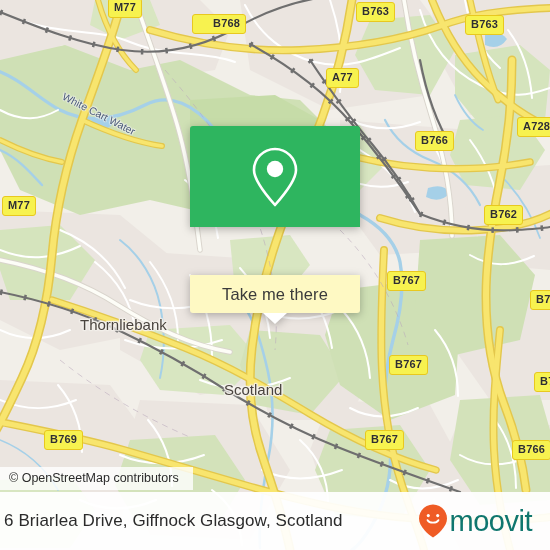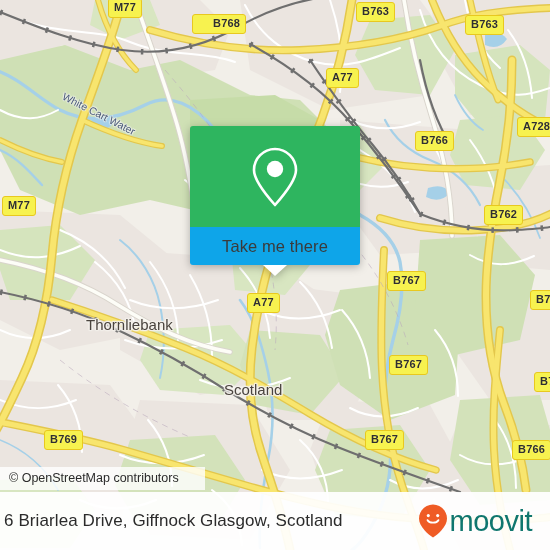--- a/index.html
+++ b/index.html
@@ -86,27 +86,28 @@
   }
   #callout-green {
     background: #2eb55f;
     border-radius: 3px 3px 0 0;
     height: 101px;
     display: flex;
     align-items: center;
     justify-content: center;
   }
   #callout-white {
-    background: #0ea5e9;
+    background: #fef9c3;
     border-radius: 0 0 3px 3px;
     height: 38px;
     display: flex;
     align-items: center;
     justify-content: center;
     position: relative;
+    margin-top: 48px;
   }
   #callout-label {
     color: #3b3b3b;
     font-size: 16.5px;
     font-family: "Liberation Sans", sans-serif;
     letter-spacing: 0.1px;
   }
   #callout-tail {
     position: absolute;
     left: 50%;
@@ -118,21 +119,21 @@
     border-right: 12px solid transparent;
     border-top: 11px solid #ffffff;
   }
 
   
   #attribution {
     position: absolute;
     left: 0;
     top: 467px;
     background: rgba(255,255,255,0.80);
-    padding: 4px 26px 5px 9px;
+    padding: 4px 14px 5px 9px;
     color: #2b2b2b;
     font-family: "Liberation Sans", sans-serif;
     font-size: 12.5px;
     white-space: nowrap;
   }
 
   
   #footer {
     position: absolute;
     left: 0;
@@ -359,21 +360,21 @@
         </g>
 
         <g fill="none" stroke="#b9a8bb" stroke-width="1" stroke-dasharray="6 5" opacity="0.55">
           <path d="M165,70 C200,110 230,150 250,200 C270,250 280,300 275,350"></path>
           <path d="M340,230 C370,260 395,300 408,345"></path>
           <path d="M60,360 C100,392 145,418 192,438"></path>
         </g>
       </g>
     </svg>
 
-    <div class="place-label" style="left:86px; top:316px;">Thornliebank</div>
+    <div class="place-label" style="left:80px; top:316px;">Thornliebank</div>
     <div class="place-label" style="left:224px; top:381px;">Scotland</div>
 
     <div class="water-label" style="left:66px; top:90px; transform:rotate(27deg); transform-origin:left top;">White Cart Water</div>
 
     <div class="shield" style="left:108px; top:-2px;">M77</div>
     <div class="shield" style="left:192px; top:14px;padding-left:20px;">B768</div>
     <div class="shield" style="left:356px; top:2px;">B763</div>
     <div class="shield" style="left:465px; top:15px;">B763</div>
     <div class="shield" style="left:326px; top:68px;">A77</div>
     <div class="shield" style="left:415px; top:131px;">B766</div>

